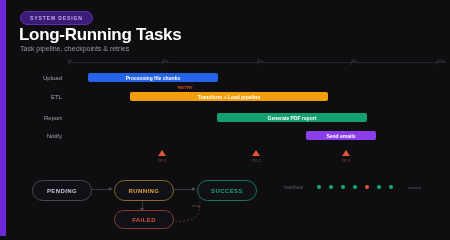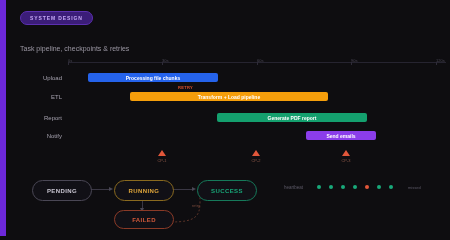--- a/index.html
+++ b/index.html
@@ -89,20 +89,21 @@
   .hb-status{position:absolute;color:#5d5a68;font-size:4px;}
 </style>
 </head>
 <body>
 
 <div class="accent-bar"></div>
 
 <div class="stage">
 
   <div class="badge">SYSTEM DESIGN</div>
+  <div class="title">Long-Running Tasks</div>
   <div class="subtitle">Task pipeline, checkpoints &amp; retries</div>
 
   <div class="axis"></div>
   <div id="ticks">
       <div class="tickmark" style="left: 62px;"></div>
       <div class="tick" style="left: 62px;">0s</div>
       <div class="tickmark" style="left: 156px;"></div>
       <div class="tick" style="left: 156px;">30s</div>
       <div class="tickmark" style="left: 251px;"></div>
       <div class="tick" style="left: 251px;">60s</div>

